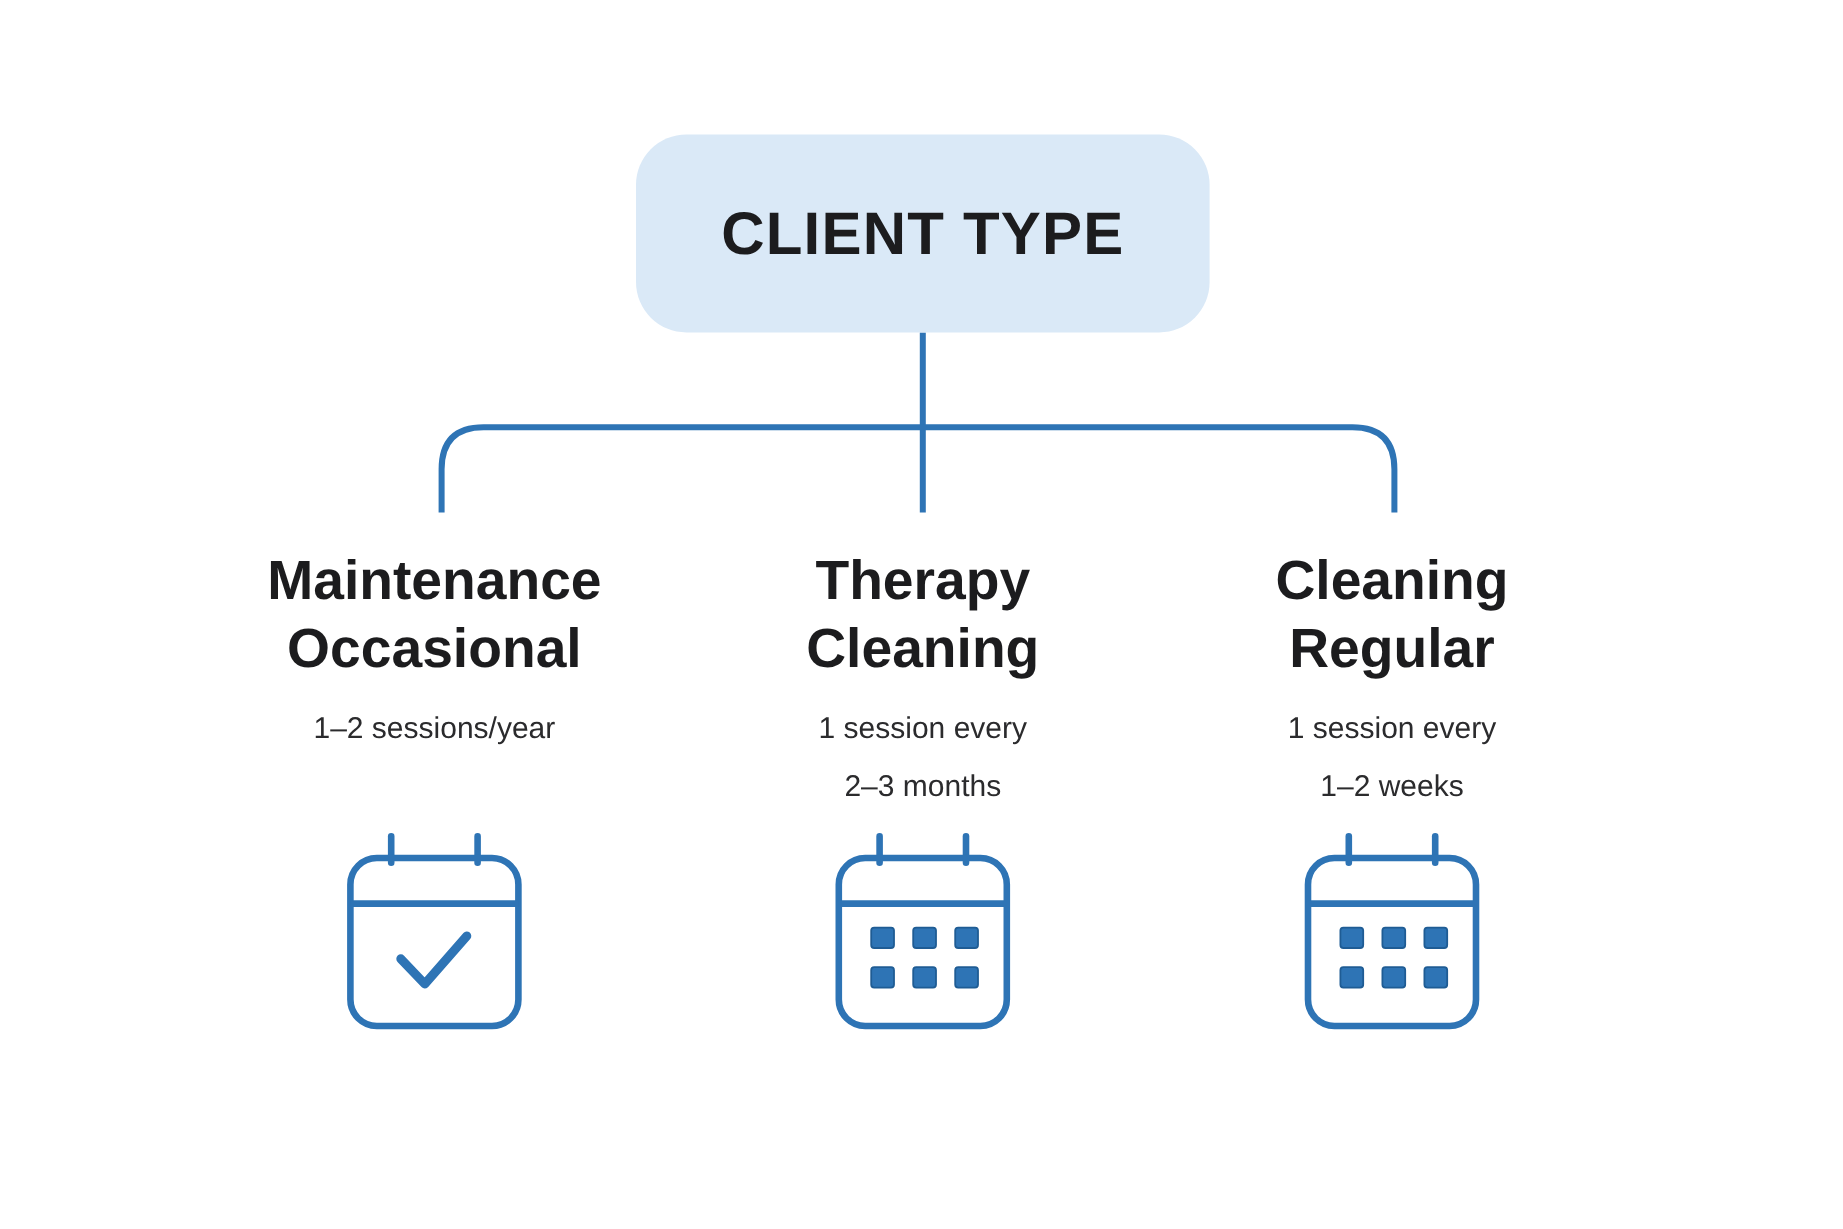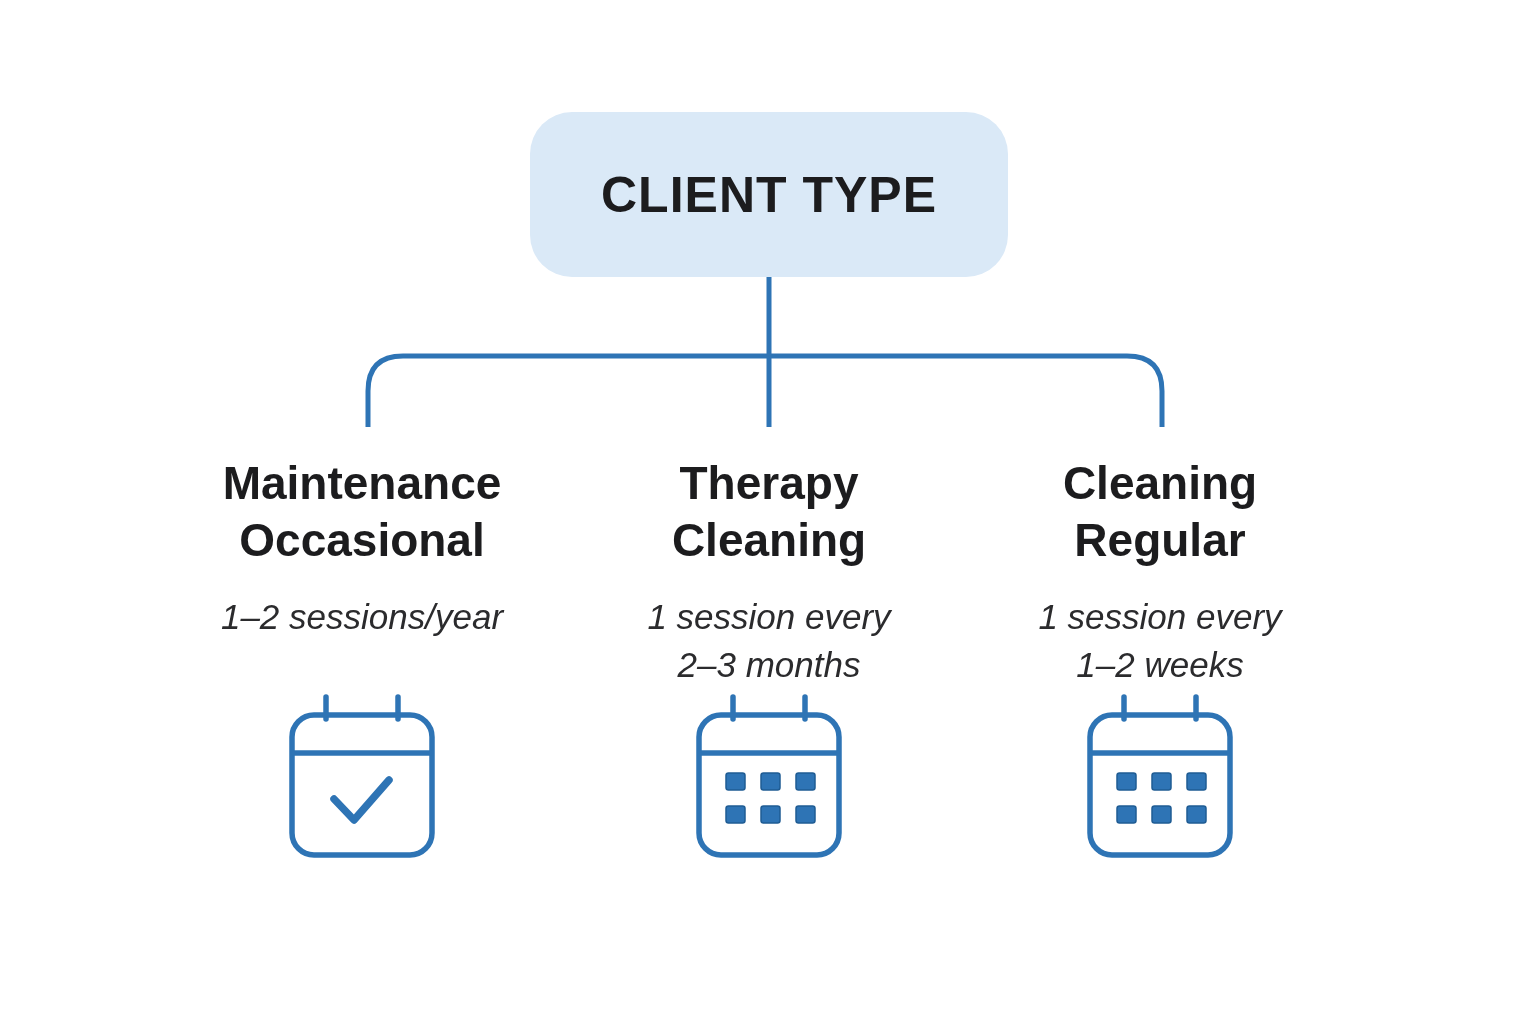--- a/index.html
+++ b/index.html
@@ -59,26 +59,25 @@
   .branch-1 { left: 162px; }
   .branch-2 { left: 569px; }
   .branch-3 { left: 960px; }
   .branch-title {
     font-size: 46px;
     line-height: 57px;
     font-weight: 700;
     color: var(--heading-text);
   }
   .branch-freq {
-    margin-top: 24px;
-    font-size: 35px;
+    margin-top: 14px;
+    font-size: 25px;
     line-height: 48px;
     font-weight: 400;
     color: var(--subtext);
-    font-style: italic;
   }
   .branch-icon {
     position: absolute;
     top: 238px;
     left: 50%;
     transform: translateX(-50%);
     width: 148px;
     height: 168px;
   }
   .cal-stroke {

